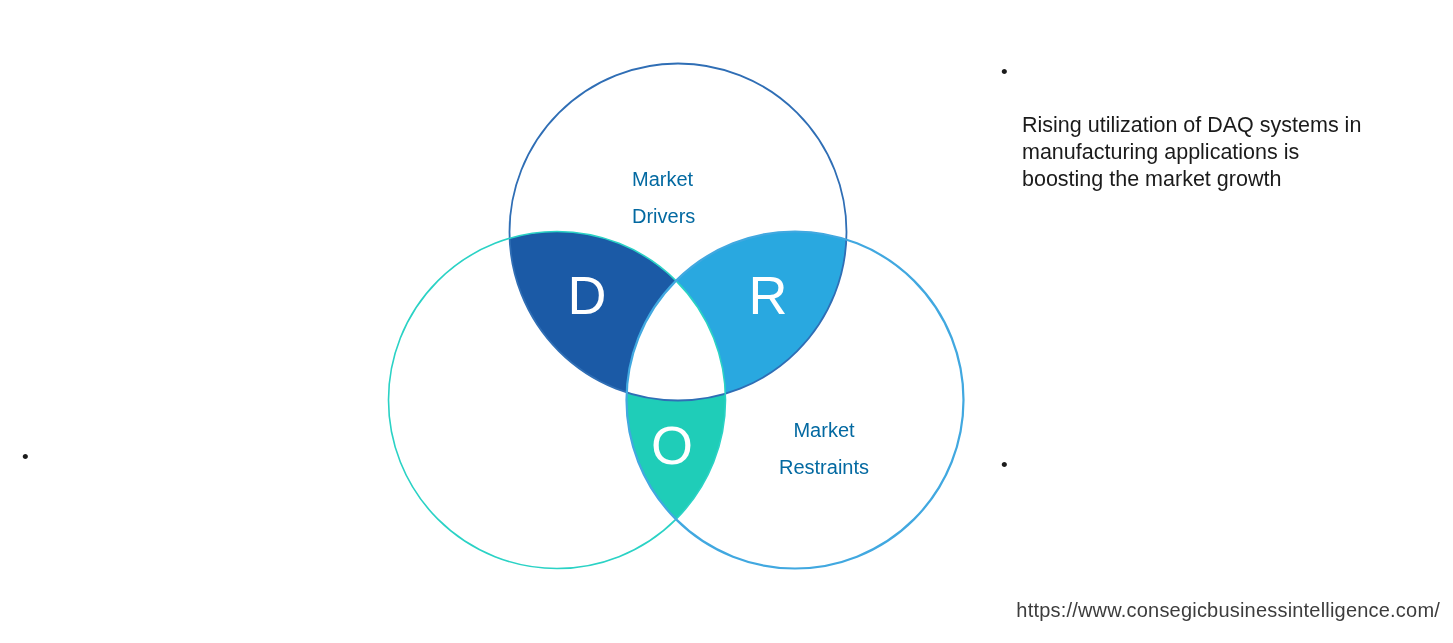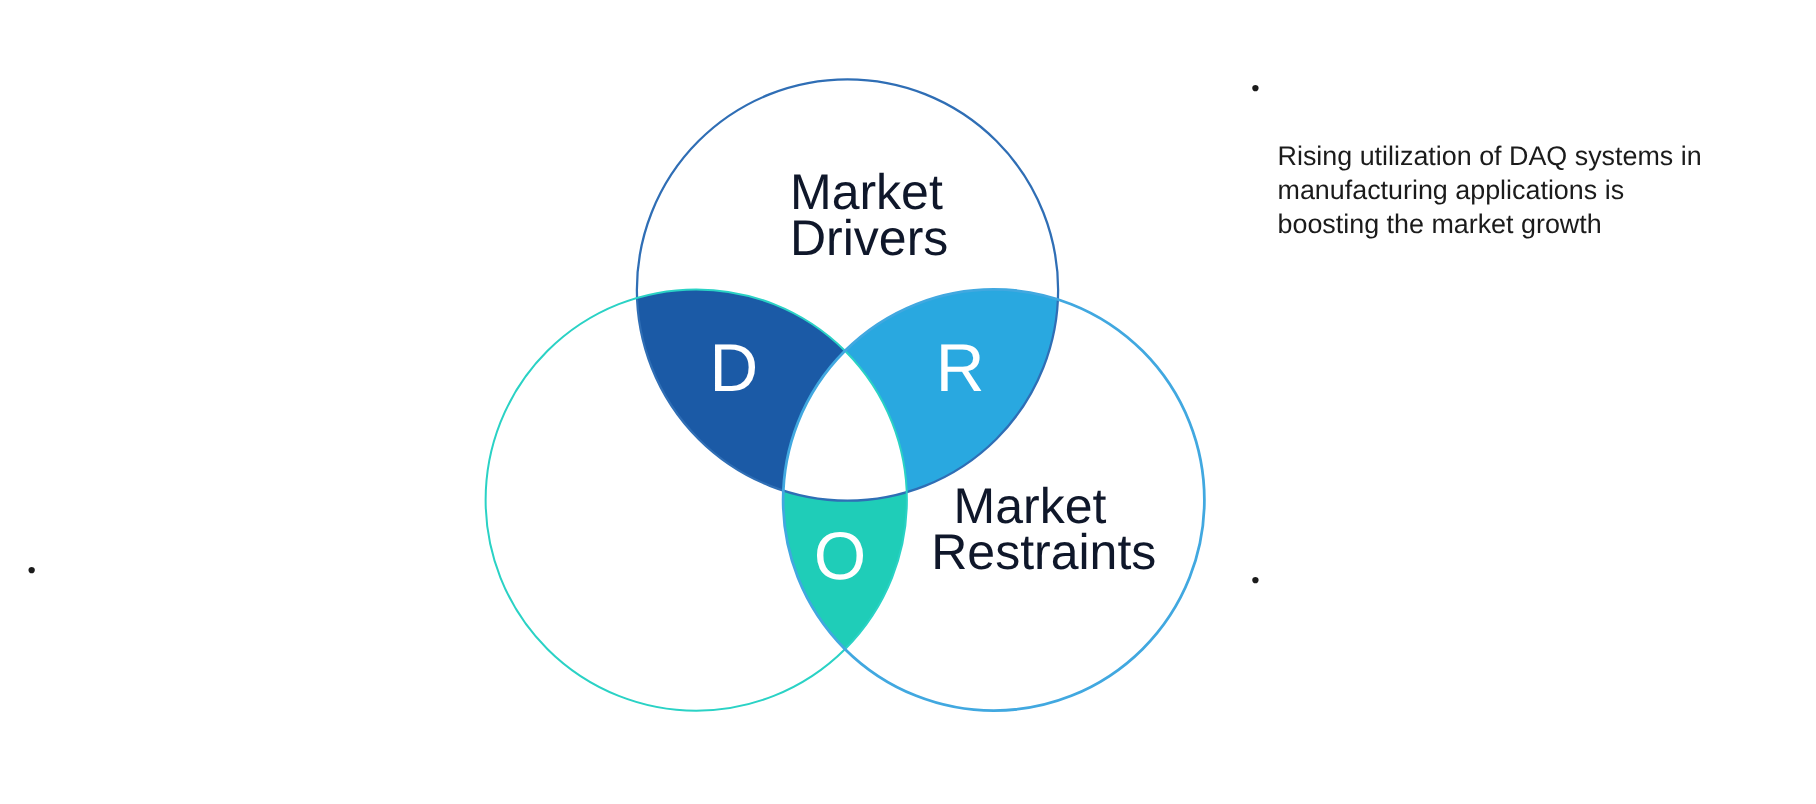--- a/index.html
+++ b/index.html
@@ -9,25 +9,26 @@
     height: 643px;
     background: #ffffff;
     overflow: hidden;
     font-family: "Liberation Sans", sans-serif;
     color: #1b1b1b;
   }
   .venn { position: absolute; left: 0; top: 0; width: 1453px; height: 643px; }
 
   .lbl {
     position: absolute;
-    font-size: 40px;
+    font-size: 20px;
     line-height: 37px;
-    color: #0f172a;
+    color: #0369a1;
     white-space: pre-line;
     font-family: "Liberation Sans", sans-serif;
+    margin-top: 25px;
   }
   .drivers-lbl { left: 632px; top: 136px; }
   .opp-lbl     { left: 420px; top: 404px; }
   .restr-lbl   { left: 745px; top: 387px; width: 158px; text-align: center; }
 
   .letter {
     position: absolute;
     width: 64px;
     text-align: center;
     color: #ffffff;
@@ -121,14 +122,15 @@
   </div>
 
   <div class="note note-br">
     <span class="dot">•</span>
   </div>
 
   <div class="note note-left">
     <span class="dot">•</span>
   </div>
 
+  <div class="src-url">https://www.consegicbusinessintelligence.com/</div>
 
 </div>
 
 </body></html>

